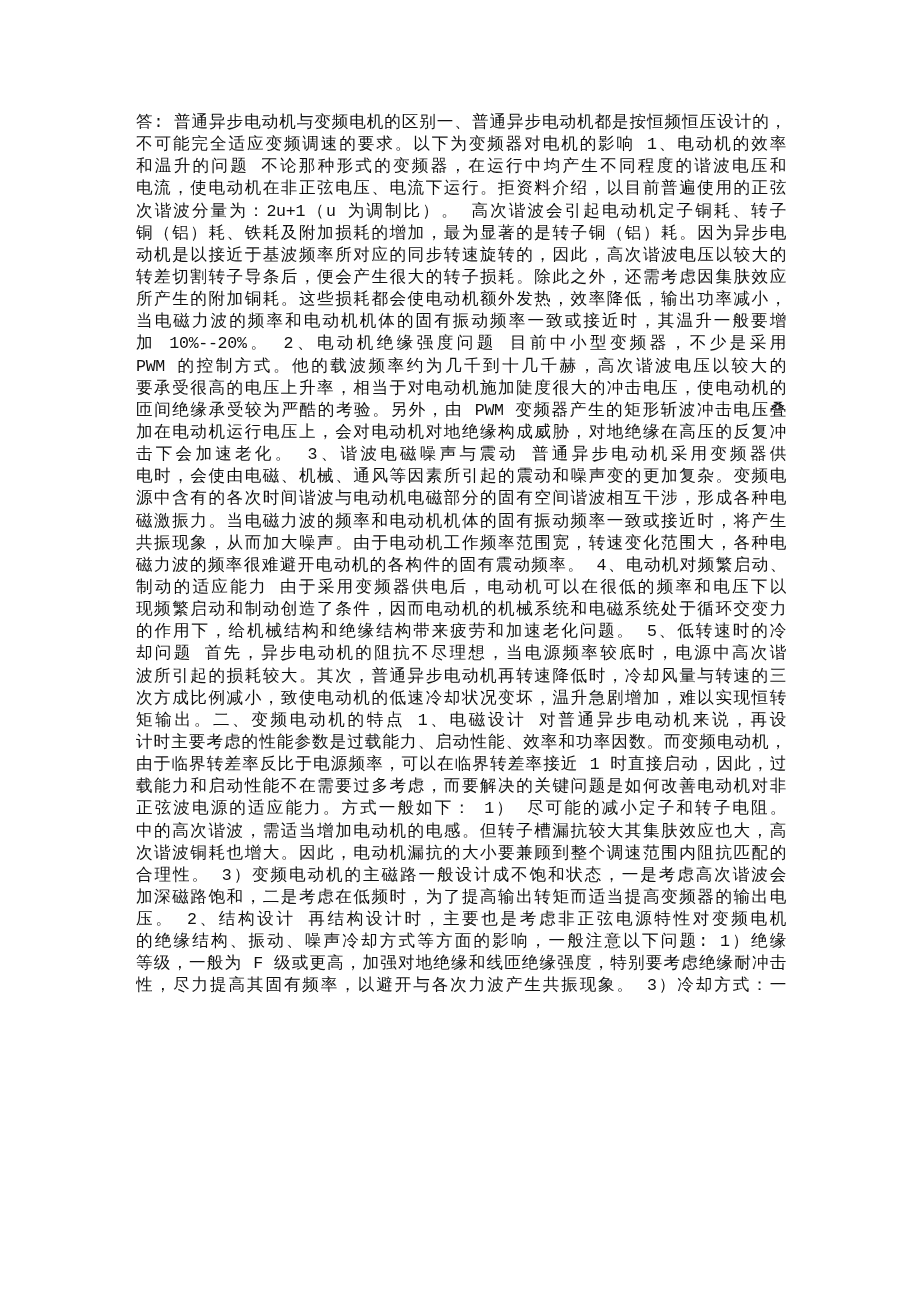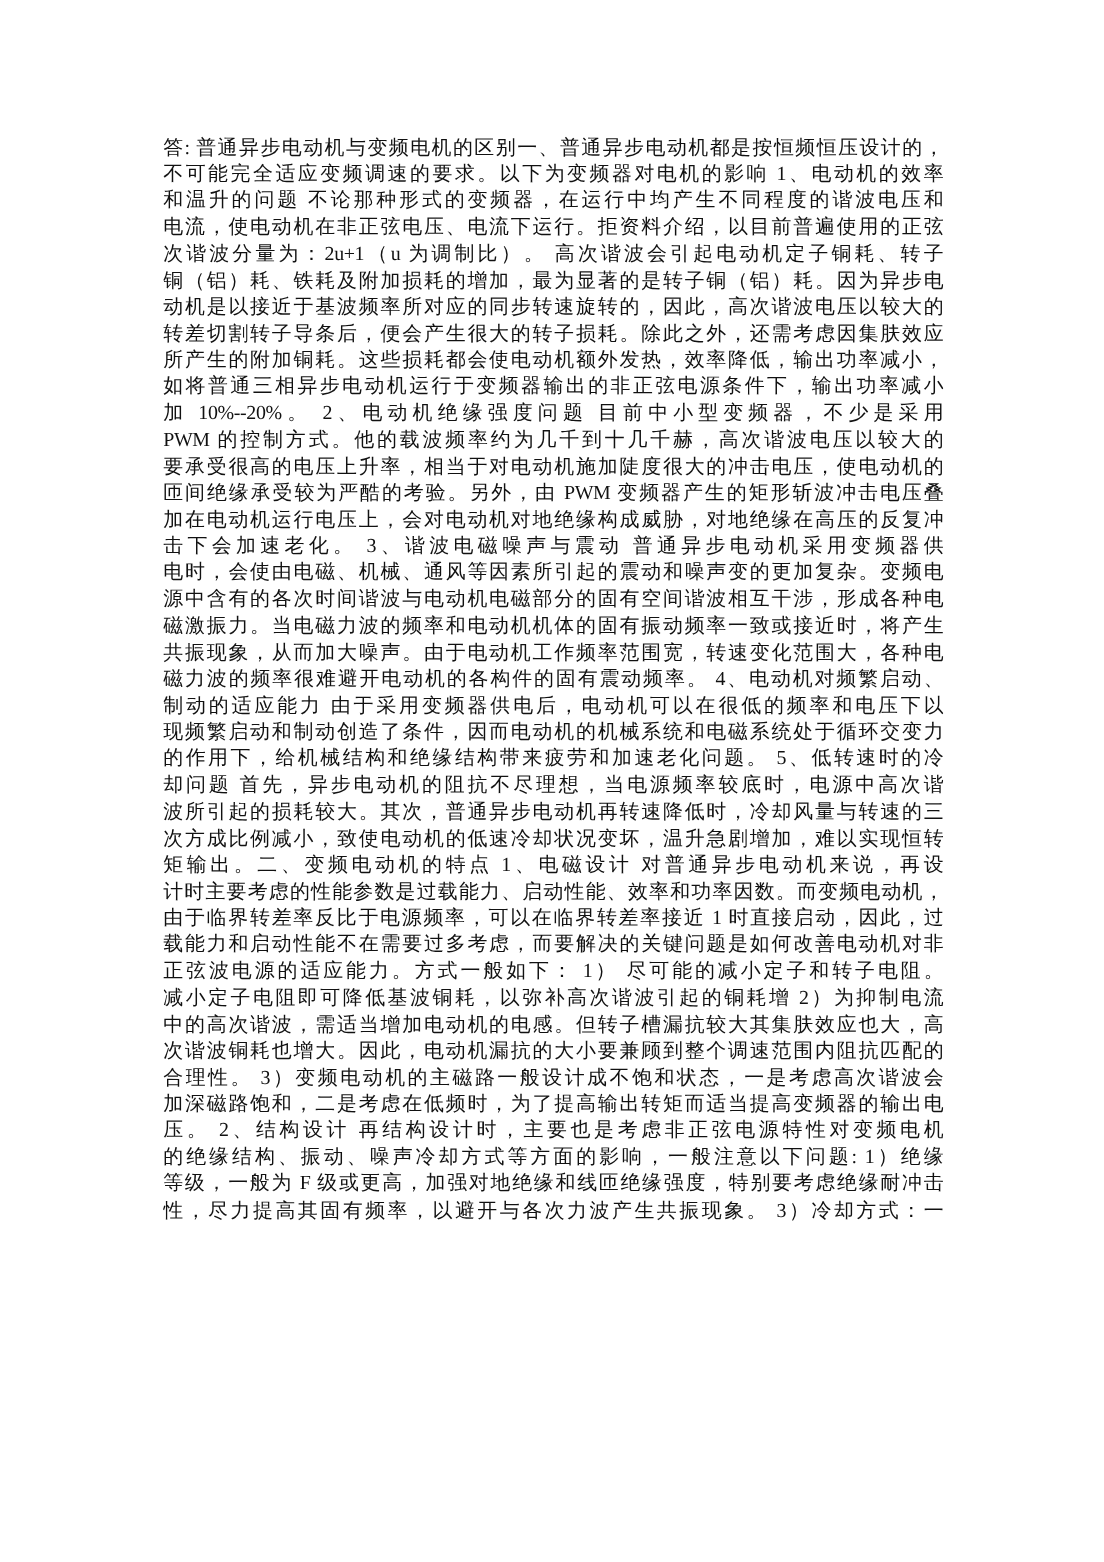--- a/index.html
+++ b/index.html
@@ -2,21 +2,21 @@
 <html><head>
 <meta charset="utf-8">
 <style>
   html, body { margin: 0; padding: 0; background: #ffffff; }
   body { width: 920px; height: 1302px; position: relative; overflow: hidden; }
   .page {
     position: absolute;
     left: 136px;
     top: 112px;
     width: 650px;
-    font-family: Liberation Serif, serif;
+    font-family: Liberation Mono, monospace;
     font-size: 16.6px;
     color: #111111;
   }
   .line {
     display: block;
     height: 22.15px;
     line-height: 22.15px;
     white-space: nowrap;
     text-align: justify;
     text-align-last: justify;
@@ -30,21 +30,21 @@
 <div class="page" id="doc">
     <span class="line">答:  普通异步电动机与变频电机的区别一、普通异步电动机都是按恒频恒压设计的，</span>
     <span class="line">不可能完全适应变频调速的要求。以下为变频器对电机的影响      1、电动机的效率</span>
     <span class="line">和温升的问题        不论那种形式的变频器，在运行中均产生不同程度的谐波电压和</span>
     <span class="line">电流，使电动机在非正弦电压、电流下运行。拒资料介绍，以目前普遍使用的正弦</span>
     <span class="line">次谐波分量为：2u+1（u 为调制比）。        高次谐波会引起电动机定子铜耗、转子</span>
     <span class="line">铜（铝）耗、铁耗及附加损耗的增加，最为显著的是转子铜（铝）耗。因为异步电</span>
     <span class="line">动机是以接近于基波频率所对应的同步转速旋转的，因此，高次谐波电压以较大的</span>
     <span class="line">转差切割转子导条后，便会产生很大的转子损耗。除此之外，还需考虑因集肤效应</span>
     <span class="line">所产生的附加铜耗。这些损耗都会使电动机额外发热，效率降低，输出功率减小，</span>
-    <span class="line">如将普通三相异步电动机运行于变频器输出的非正弦电源条件下，输出功率减小</span>
+    <span class="line">当电磁力波的频率和电动机机体的固有振动频率一致或接近时，其温升一般要增</span>
     <span class="line">加 10%--20%。      2、电动机绝缘强度问题        目前中小型变频器，不少是采用</span>
     <span class="line">PWM 的控制方式。他的载波频率约为几千到十几千赫，高次谐波电压以较大的</span>
     <span class="line">要承受很高的电压上升率，相当于对电动机施加陡度很大的冲击电压，使电动机的</span>
     <span class="line">匝间绝缘承受较为严酷的考验。另外，由 PWM 变频器产生的矩形斩波冲击电压叠</span>
     <span class="line">加在电动机运行电压上，会对电动机对地绝缘构成威胁，对地绝缘在高压的反复冲</span>
     <span class="line">击下会加速老化。      3、谐波电磁噪声与震动        普通异步电动机采用变频器供</span>
     <span class="line">电时，会使由电磁、机械、通风等因素所引起的震动和噪声变的更加复杂。变频电</span>
     <span class="line">源中含有的各次时间谐波与电动机电磁部分的固有空间谐波相互干涉，形成各种电</span>
     <span class="line">磁激振力。当电磁力波的频率和电动机机体的固有振动频率一致或接近时，将产生</span>
     <span class="line">共振现象，从而加大噪声。由于电动机工作频率范围宽，转速变化范围大，各种电</span>
@@ -53,21 +53,20 @@
     <span class="line">现频繁启动和制动创造了条件，因而电动机的机械系统和电磁系统处于循环交变力</span>
     <span class="line">的作用下，给机械结构和绝缘结构带来疲劳和加速老化问题。      5、低转速时的冷</span>
     <span class="line">却问题        首先，异步电动机的阻抗不尽理想，当电源频率较底时，电源中高次谐</span>
     <span class="line">波所引起的损耗较大。其次，普通异步电动机再转速降低时，冷却风量与转速的三</span>
     <span class="line">次方成比例减小，致使电动机的低速冷却状况变坏，温升急剧增加，难以实现恒转</span>
     <span class="line">矩输出。二、变频电动机的特点        1、电磁设计        对普通异步电动机来说，再设</span>
     <span class="line">计时主要考虑的性能参数是过载能力、启动性能、效率和功率因数。而变频电动机，</span>
     <span class="line">由于临界转差率反比于电源频率，可以在临界转差率接近 1 时直接启动，因此，过</span>
     <span class="line">载能力和启动性能不在需要过多考虑，而要解决的关键问题是如何改善电动机对非</span>
     <span class="line">正弦波电源的适应能力。方式一般如下：      1） 尽可能的减小定子和转子电阻。</span>
-    <span class="line">减小定子电阻即可降低基波铜耗，以弥补高次谐波引起的铜耗增      2）为抑制电流</span>
     <span class="line">中的高次谐波，需适当增加电动机的电感。但转子槽漏抗较大其集肤效应也大，高</span>
     <span class="line">次谐波铜耗也增大。因此，电动机漏抗的大小要兼顾到整个调速范围内阻抗匹配的</span>
     <span class="line">合理性。      3）变频电动机的主磁路一般设计成不饱和状态，一是考虑高次谐波会</span>
     <span class="line">加深磁路饱和，二是考虑在低频时，为了提高输出转矩而适当提高变频器的输出电</span>
     <span class="line">压。      2、结构设计        再结构设计时，主要也是考虑非正弦电源特性对变频电机</span>
     <span class="line">的绝缘结构、振动、噪声冷却方式等方面的影响，一般注意以下问题:      1）绝缘</span>
     <span class="line">等级，一般为 F 级或更高，加强对地绝缘和线匝绝缘强度，特别要考虑绝缘耐冲击</span>
     <span class="line">性，尽力提高其固有频率，以避开与各次力波产生共振现象。      3）冷却方式：一</span>
   </div>
 

